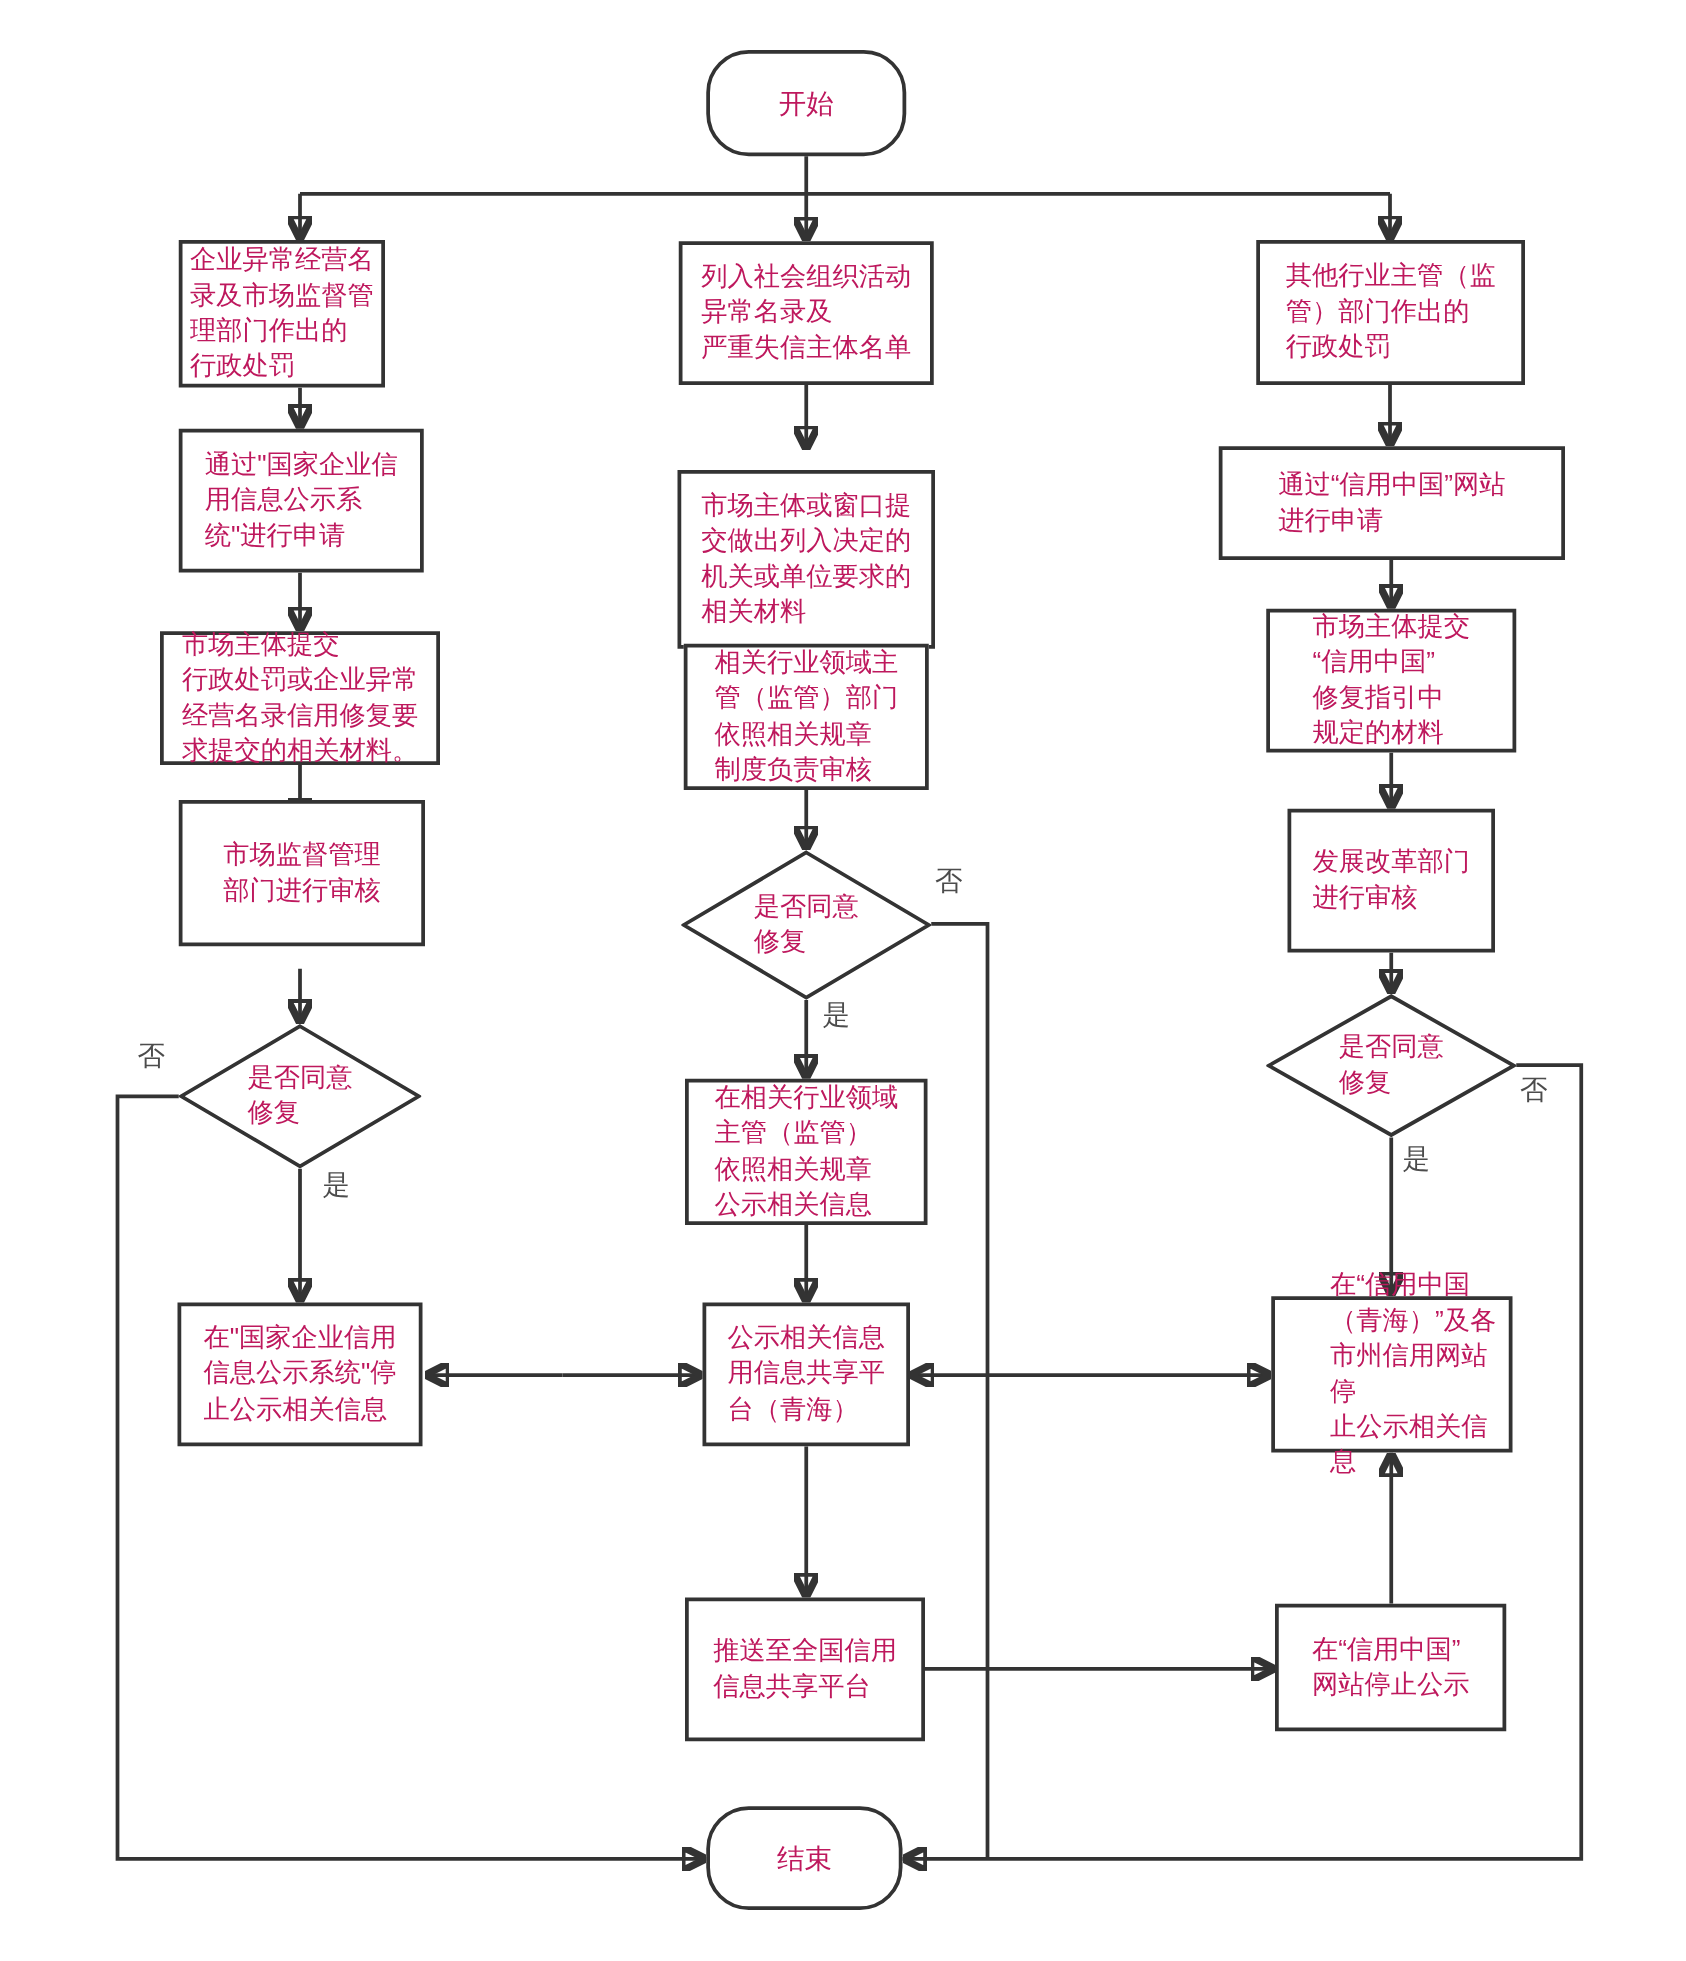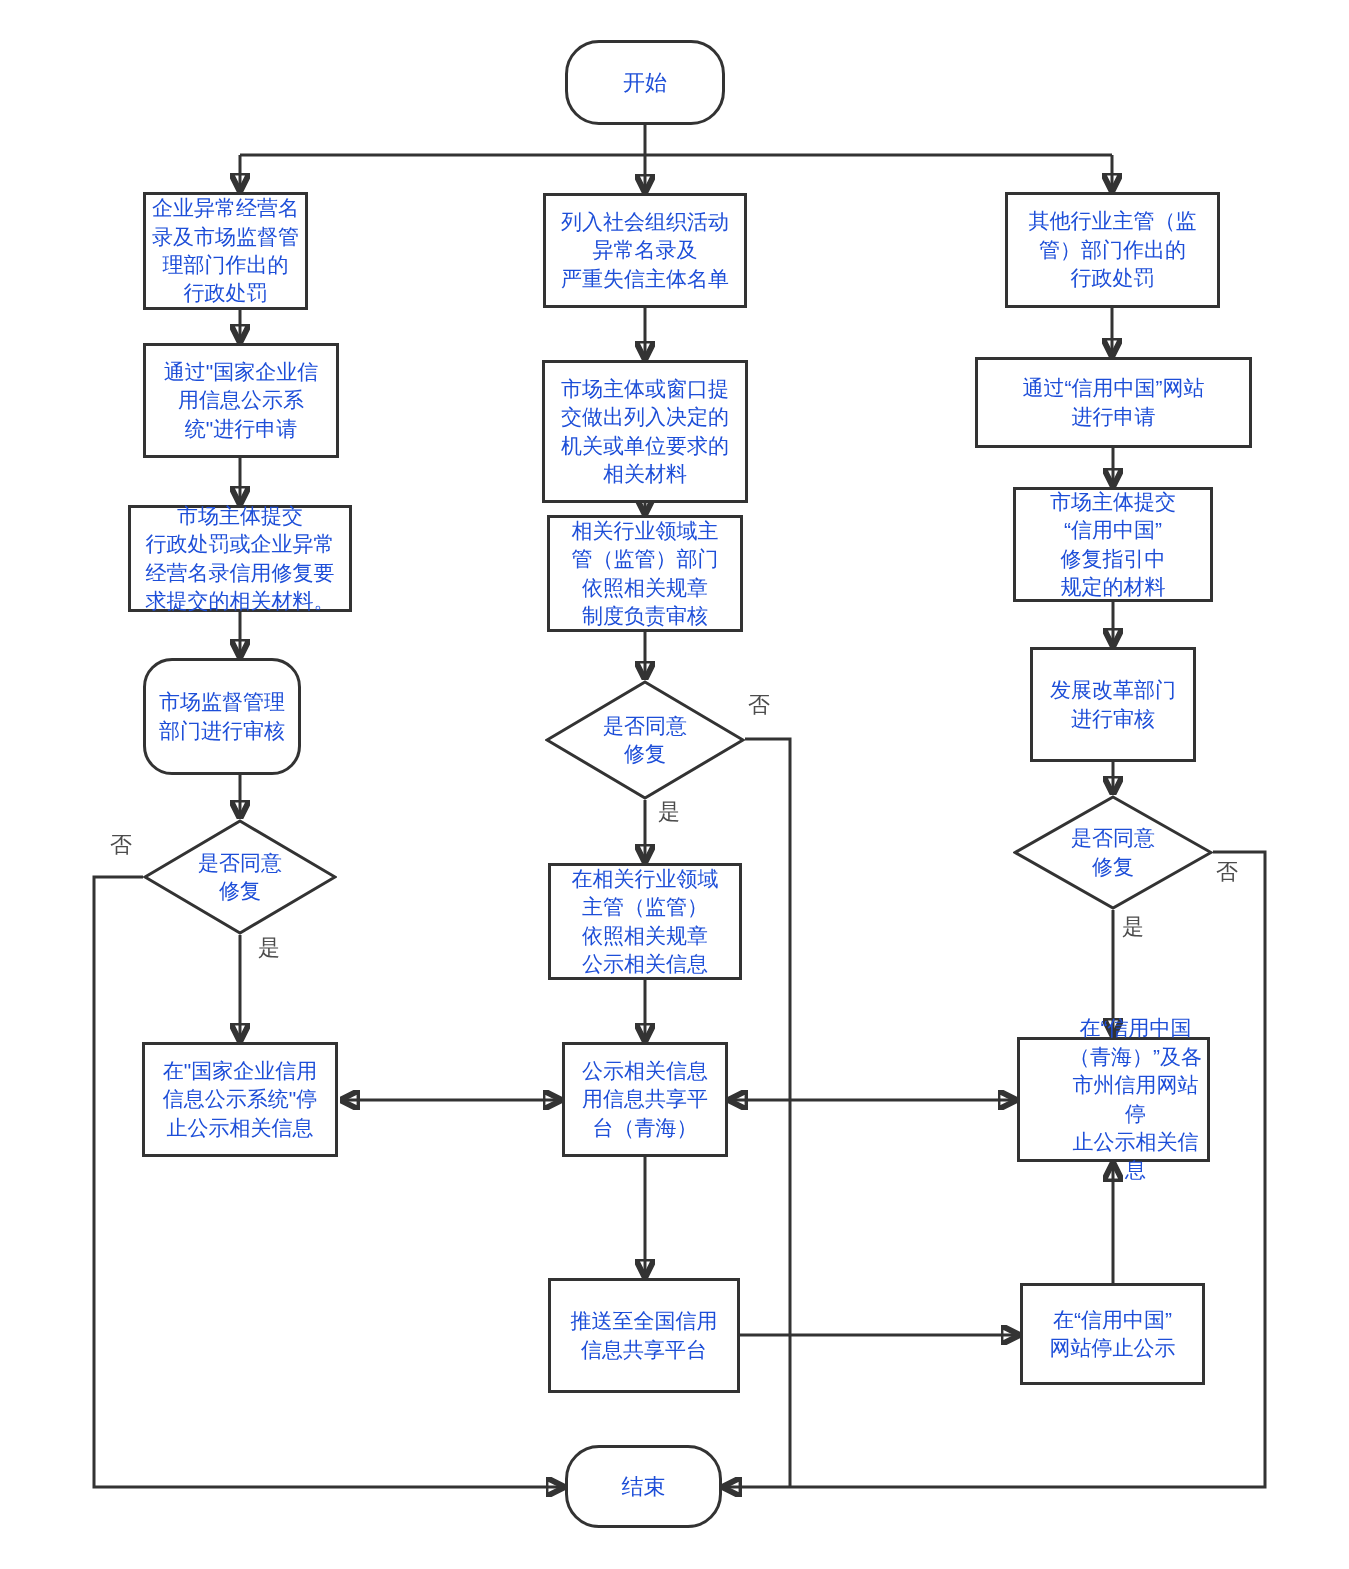--- a/index.html
+++ b/index.html
@@ -8,24 +8,23 @@
     width:1349px;height:1569px;
     background:#ffffff;
     font-family:"Liberation Sans","DejaVu Sans",sans-serif;
     color:#4c4c4c;
   }
   svg.wires{position:absolute;left:0;top:0;width:1349px;height:1569px;}
   svg.wires path{stroke:#333333;stroke-width:3;fill:none;}
   .node{
     position:absolute;
     display:flex;align-items:center;justify-content:center;
-    text-align:center;
     white-space:pre-line;
     font-size:21px;line-height:1.35;
-    color:#1d4ed8;
+    color:#be185d;
     box-sizing:border-box;
   }
   .proc{background:#ffffff;border:3px solid #333333;}
   .terminal{background:#ffffff;border:3px solid #333333;border-radius:34px;font-size:22px;}
   .diamond{background:transparent;border:none;padding:0;}
   .diamond svg{position:absolute;left:0;top:0;width:100%;height:100%;}
   .diamond polygon{fill:#ffffff;stroke:#333333;stroke-width:3;}
   .diamond .dtext{position:relative;z-index:1;white-space:pre-line;}
   .edge-label{
     position:absolute;font-size:22px;color:#4c4c4c;line-height:1;
@@ -87,37 +86,37 @@
 录及市场监督管
 理部门作出的
 行政处罚</div>
   <div class="node proc" style="left:143px;top:343px;width:196px;height:115px;">通过"国家企业信
 用信息公示系
 统"进行申请</div>
   <div class="node proc" style="left:128px;top:505px;width:224px;height:107px;">市场主体提交
 行政处罚或企业异常
 经营名录信用修复要
 求提交的相关材料。</div>
-  <div class="node proc" style="left:143px;top:658px;width:158px;height:117px;border-radius:29px;">市场监督管理
+  <div class="node proc" style="left:143px;top:640px;width:197px;height:117px;">市场监督管理
 部门进行审核</div>
   <div class="node diamond" style="left:143px;top:819px;width:194px;height:116px;">
     <svg viewBox="0 0 194 116">
         <polygon points="97,2 192,58 97,114 2,58"></polygon>
       </svg>
     <div class="dtext">是否同意
 修复</div>
   </div>
   <div class="node proc" style="left:142px;top:1042px;width:196px;height:115px;">在"国家企业信用
 信息公示系统"停
 止公示相关信息</div>
 
   <div class="node proc" style="left:543px;top:193px;width:204px;height:115px;">列入社会组织活动
 异常名录及
 严重失信主体名单</div>
-  <div class="node proc" style="left:542px;top:360px;width:206px;height:143px;">市场主体或窗口提
+  <div class="node proc" style="left:542px;top:376px;width:206px;height:143px;">市场主体或窗口提
 交做出列入决定的
 机关或单位要求的
 相关材料</div>
   <div class="node proc" style="left:547px;top:515px;width:196px;height:117px;">相关行业领域主
 管（监管）部门
 依照相关规章
 制度负责审核</div>
   <div class="node diamond" style="left:545px;top:680px;width:200px;height:120px;">
     <svg viewBox="0 0 200 120">
         <polygon points="100,2 198,60 100,118 2,60"></polygon>

